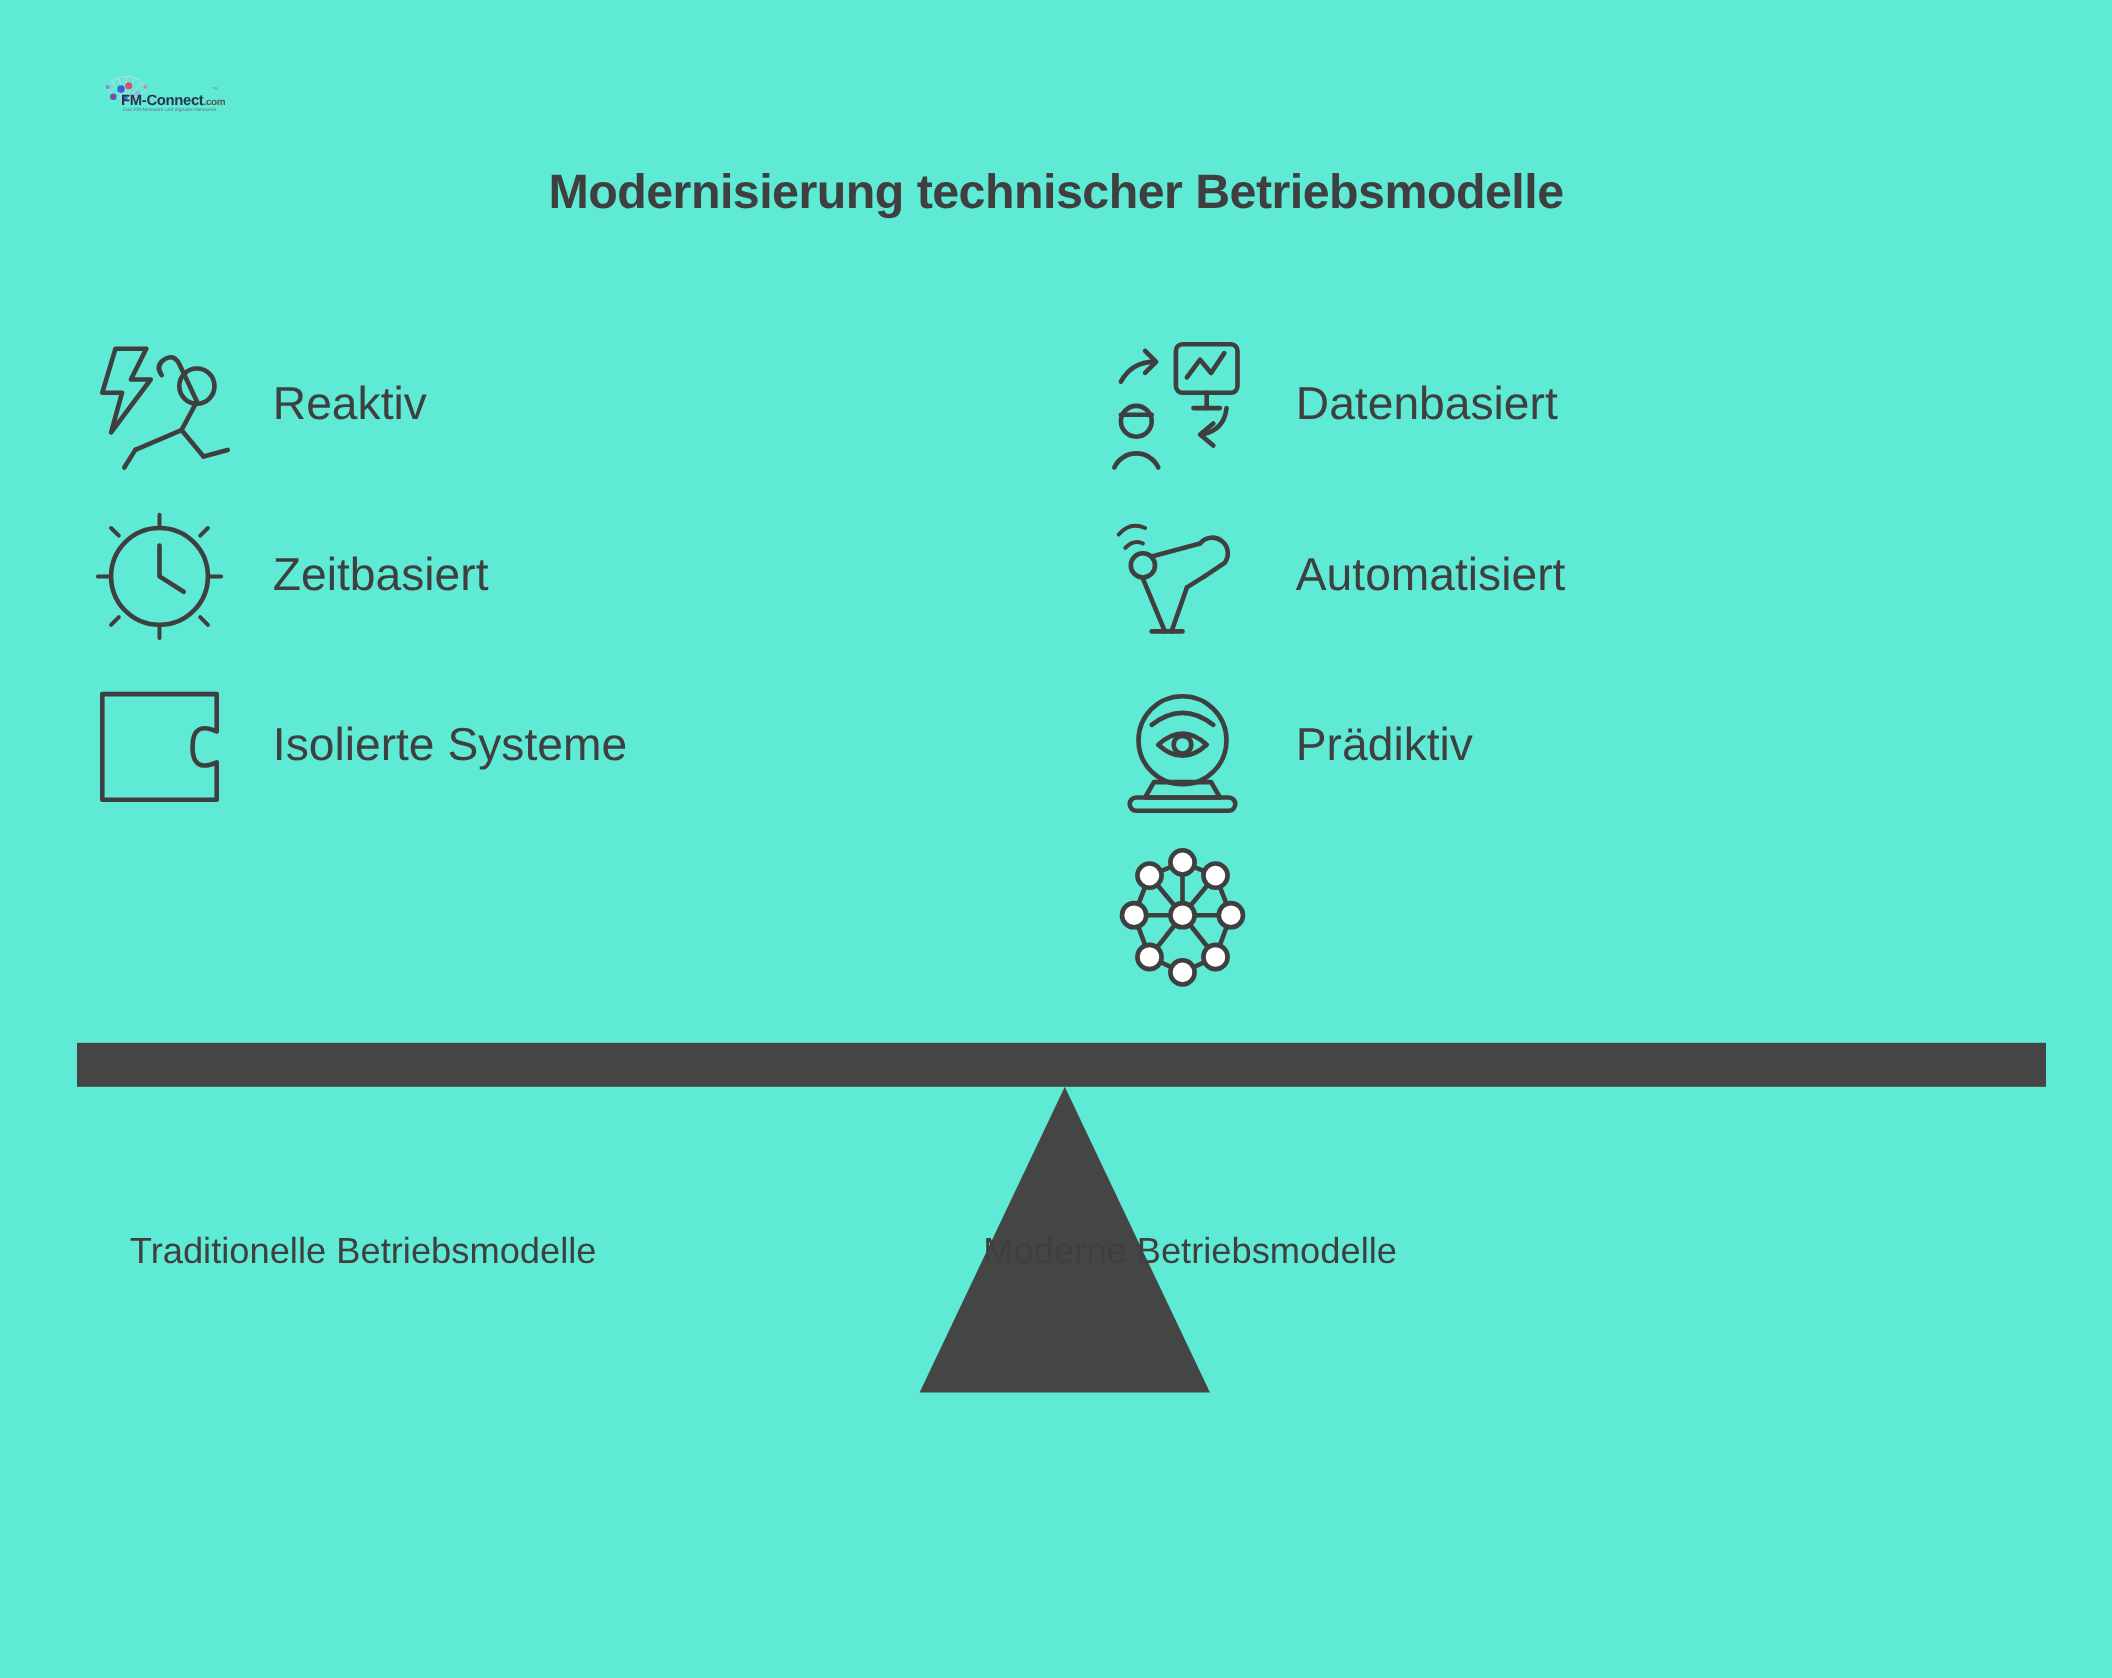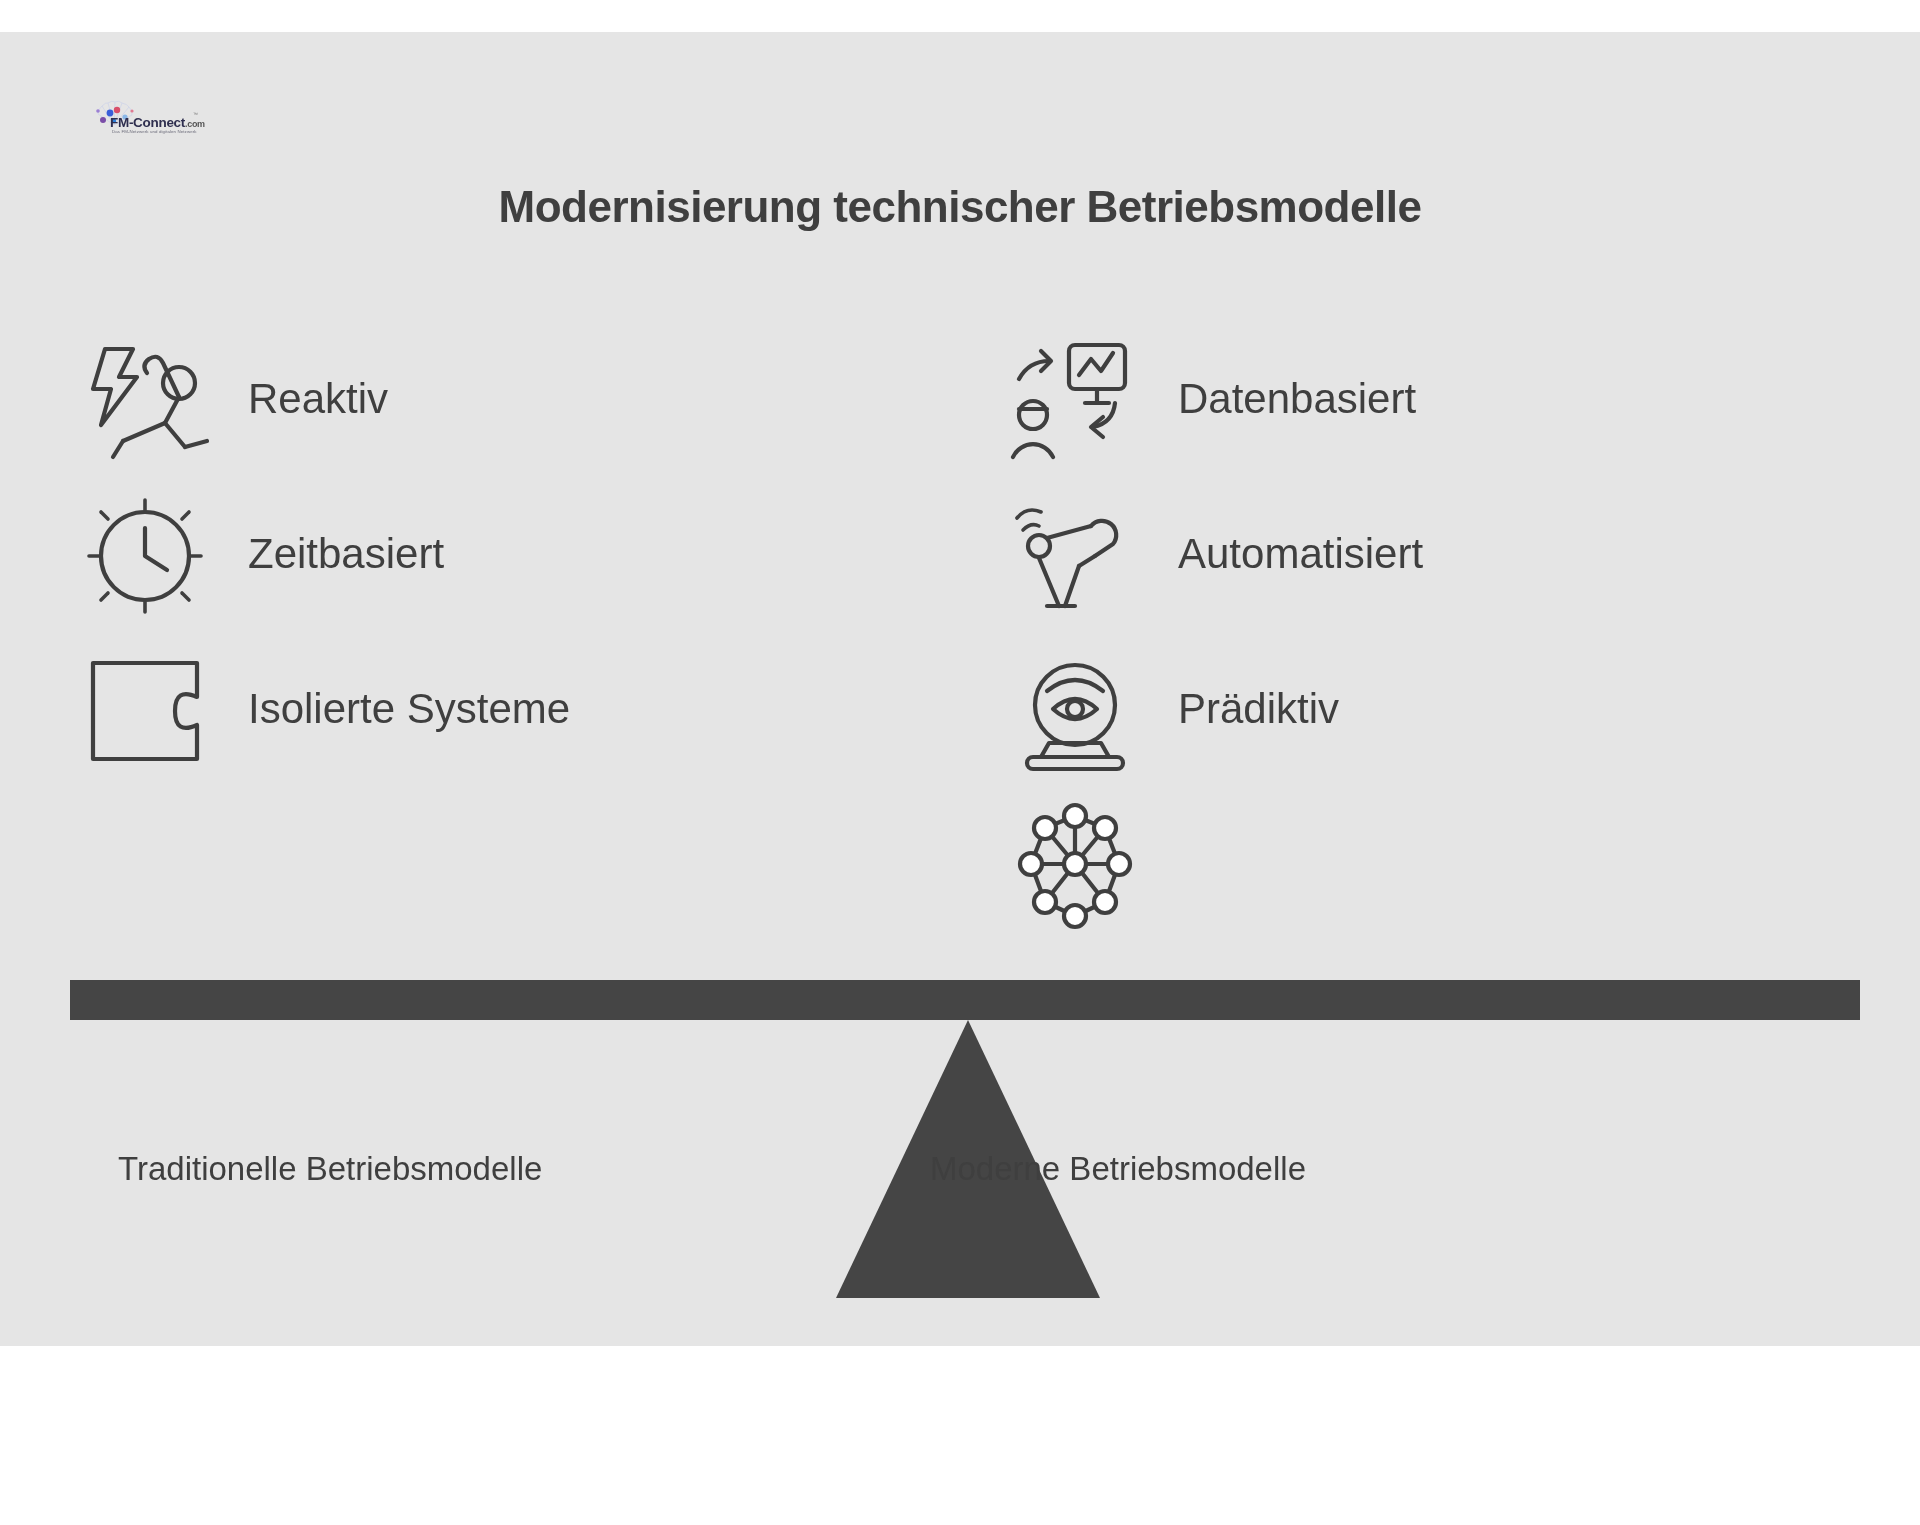--- a/index.html
+++ b/index.html
@@ -7,24 +7,23 @@
     padding: 0;
     background: #ffffff;
   }
   body {
     font-family: "Liberation Sans", sans-serif;
     -webkit-font-smoothing: antialiased;
   }
   #canvas {
     position: relative;
     width: 1920px;
-    height: 1314px;
-    background: #e5e5e5;
+    height: 1525px;
+    background: #5eead4;
     overflow: hidden;
-    margin-top: 32px;
   }
 
   
   .logo-wrap {
     position: absolute;
     left: 92px;
     top: 66px;
     width: 110px;
     height: 42px;
   }
@@ -140,21 +139,21 @@
 
   
   .foot-label {
     position: absolute;
     top: 1118px;
     font-size: 33px;
     color: #3f3f3f;
     white-space: nowrap;
   }
   .foot-left  { left: 118px; }
-  .foot-right { left: 1306px; transform: translateX(-100%); }
+  .foot-right { left: 1270px; transform: translateX(-100%); }
 </style>
 </head>
 <body>
 
 <div id="canvas">
 
   <div class="logo-wrap">
     <div class="logo-burst">
       <svg width="46" height="30" viewBox="0 0 46 30">
         <g stroke="#cfd4e8" stroke-width="0.8" fill="none">

